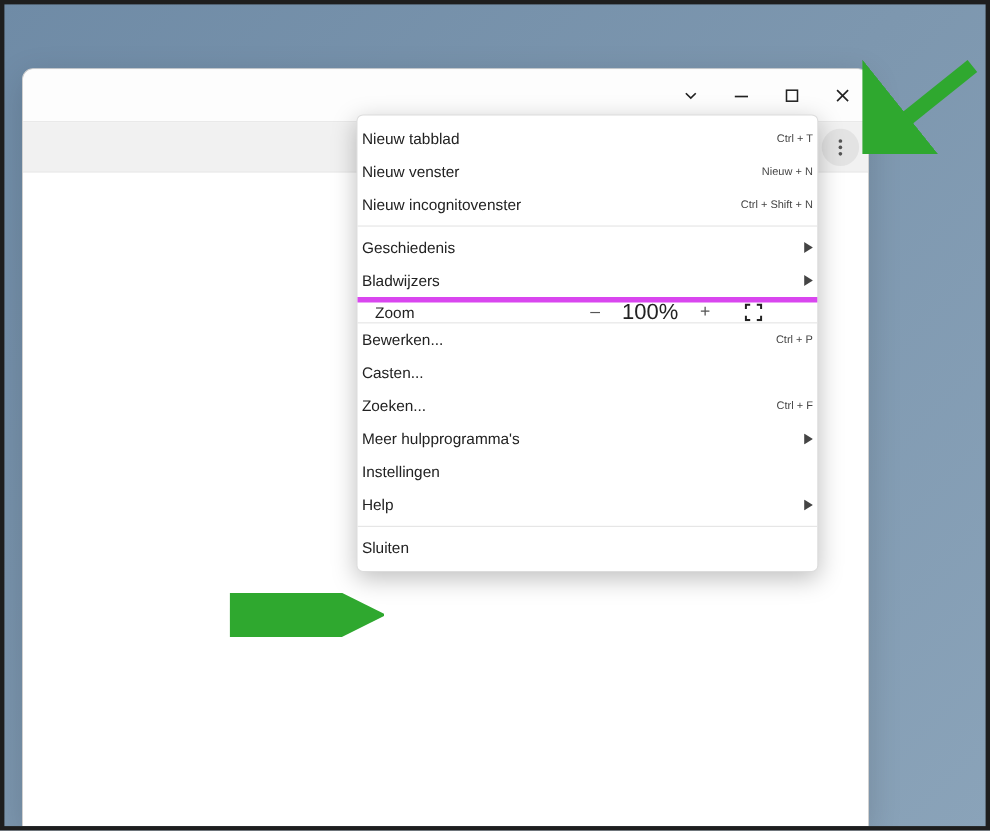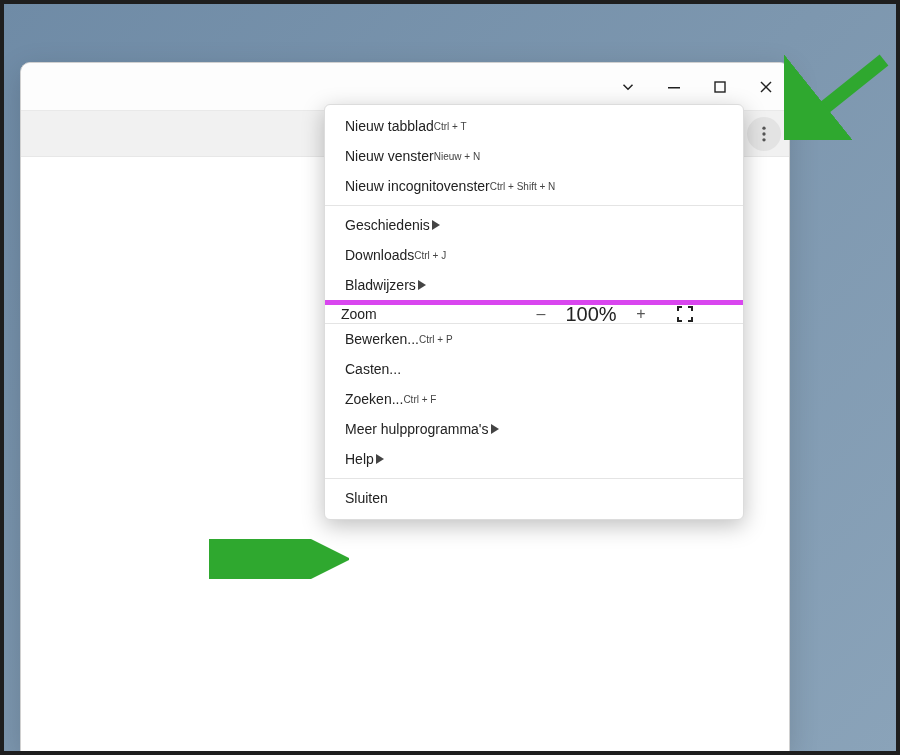--- a/index.html
+++ b/index.html
@@ -81,22 +81,23 @@
     border: 1px solid #dcdcdc;
     border-radius: 6px;
     box-shadow: 0 6px 22px rgba(0,0,0,.25);
     padding: 6px 0;
     font-size: 14px;
     color: #222;
   }
   .mi {
     display: flex;
     align-items: center;
+    justify-content: space-between;
     height: 30px;
-    padding: 0 20px;
+    padding: 0 4px;
   }
   .mi .lbl { flex: 0 0 auto; }
   .mi .short { color: #444; font-size: 10px; }
   .mi .sub {
     color: #555;
     width: 10px;
     display: flex;
     justify-content: flex-end;
   }
   .mi .sub svg { width: 8px; height: 10px; fill: #444; }
@@ -241,24 +242,20 @@
     <span class="short">Ctrl + Shift + N</span>
   </div>
   <div class="sep"></div>
   <div class="mi">
     <span class="lbl">Geschiedenis</span>
     <span class="sub">
         <svg viewBox="0 0 8 10">
           <polygon points="0,0 8,5 0,10"></polygon>
         </svg>
       </span>
-  </div>
-  <div class="mi">
-    <span class="lbl">Downloads</span>
-    <span class="short">Ctrl + J</span>
   </div>
   <div class="mi">
     <span class="lbl">Bladwijzers</span>
     <span class="sub">
         <svg viewBox="0 0 8 10">
           <polygon points="0,0 8,5 0,10"></polygon>
         </svg>
       </span>
   </div>
 
@@ -293,20 +290,24 @@
     <span class="lbl">Meer hulpprogramma's</span>
     <span class="sub">
         <svg viewBox="0 0 8 10">
           <polygon points="0,0 8,5 0,10"></polygon>
         </svg>
       </span>
   </div>
 
 
   <div class="mi">
+    <span class="lbl">Instellingen</span>
+    <span></span>
+  </div>
+  <div class="mi">
     <span class="lbl">Help</span>
     <span class="sub">
         <svg viewBox="0 0 8 10">
           <polygon points="0,0 8,5 0,10"></polygon>
         </svg>
       </span>
   </div>
   <div class="sep"></div>
   <div class="mi">
     <span class="lbl">Sluiten</span>

